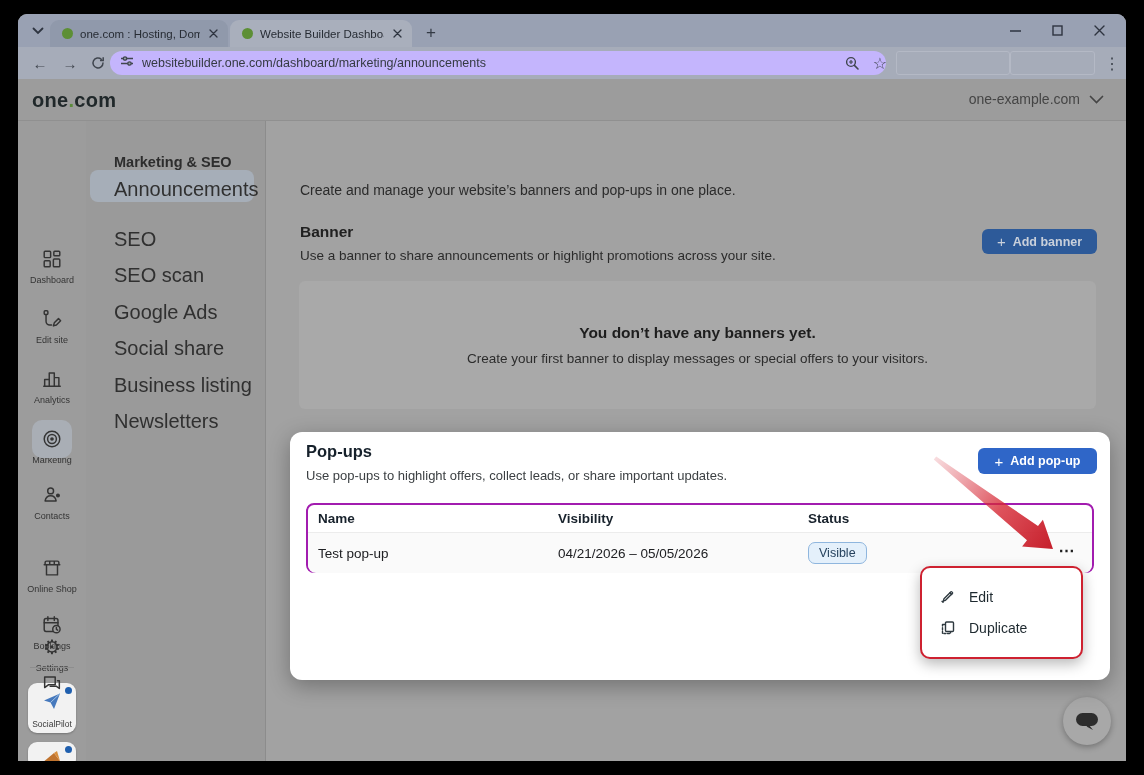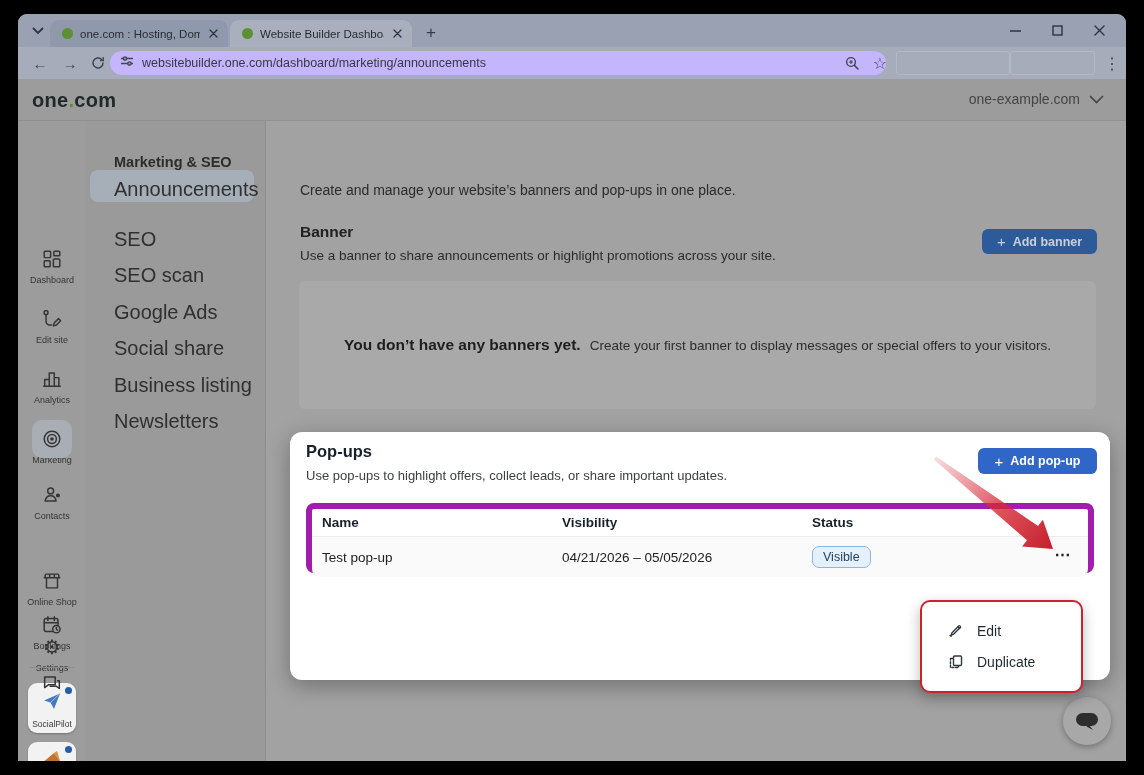--- a/index.html
+++ b/index.html
@@ -48,21 +48,21 @@
              border-right:1px solid #8c8c8c; }
   .main { position:absolute; left:248px; top:107px; width:860px; height:640px; background:#a2a2a2; }
 
   
   .rail-item { left:0; width:68px; display:flex; flex-direction:column; align-items:center; }
   .rlabel { font-size:9px; color:#343434; margin-top:4px; }
   .ricon { width:24px; height:24px; display:flex; align-items:center; justify-content:center; position:relative; z-index:1; }
   .ricon svg { stroke:#343434; fill:none; stroke-width:1.6; stroke-linecap:round; stroke-linejoin:round; }
   .rail-sel { position:absolute; left:14px; top:-7px; width:40px; height:38px; background:#a9aeb5; border-radius:10px; z-index:0; }
   #ri-dashboard{top:126px} #ri-edit{top:186px} #ri-analytics{top:246px} #ri-marketing{top:306px}
-  #ri-contacts{top:362px} #ri-shop{top:448px} #ri-bookings{top:492px} #ri-inbox{top:550px} #ri-settings{top:514px}
+  #ri-contacts{top:362px} #ri-shop{top:435px} #ri-bookings{top:492px} #ri-inbox{top:550px} #ri-settings{top:514px}
   .rail-divider { left:12px; top:546px; width:44px; height:1px; background:#8d8d8d; }
   .gear-glyph { font-size:20px; color:#343434; line-height:20px; }
   .app-card { left:10px; width:48px; background:#f2f2f2; border-radius:9px; box-shadow:0 1px 2px rgba(0,0,0,.25); }
   #app-socialpilot { top:562px; height:50px; }
   #app-partial { top:621px; height:26px; }
   .app-dot { position:absolute; right:4px; top:4px; width:7px; height:7px; border-radius:50%; background:#1f5fae; }
   .app-label { position:absolute; left:0; bottom:4px; width:100%; text-align:center; font-size:8.5px; color:#3a3a3a; }
 
   
   .nav-title { left:28px; top:33px; font-size:14.5px; font-weight:bold; color:#2d2d2d; }
@@ -73,45 +73,45 @@
   
   .pg-title { left:34px; top:25px; font-size:27px; font-weight:bold; color:#1d1d1d; }
   .pg-sub   { left:34px; top:61px; font-size:14px; color:#2b2b2b; }
   .sec-title{ left:34px; top:102px; font-size:15.5px; font-weight:bold; color:#202020; }
   .sec-sub  { left:34px; top:127px; font-size:13.5px; color:#2b2b2b; }
   .btn { display:flex; align-items:center; justify-content:center; gap:7px; border-radius:6px;
          font-size:12.5px; font-weight:bold; cursor:default; }
   .btn .plus { font-weight:normal; font-size:15px; line-height:1; }
   .btn-dim { left:716px; top:108px; width:115px; height:25px; background:#2d5a99; color:#c9d0db; }
   .empty-box { left:33px; top:160px; width:797px; height:128px; background:#a9a9a9; border-radius:6px;
-               display:flex; flex-direction:row; align-items:center; justify-content:center; gap:9px; }
+               display:flex; flex-direction:column; align-items:center; justify-content:center; gap:9px; }
   .empty-title { font-size:15.5px; font-weight:bold; color:#1e1e1e; }
   .empty-sub   { font-size:13.5px; color:#2c2c2c; }
 
   
   .popcard { left:24px; top:311px; width:820px; height:248px; background:#ffffff; border-radius:12px;
              box-shadow:0 6px 22px rgba(0,0,0,.30); z-index:5; }
   .pop-title { left:16px; top:10px; font-size:16.5px; font-weight:bold; color:#16212b; }
   .pop-sub   { left:16px; top:36px; font-size:13px; color:#3c4043; }
   .btn-bright { left:688px; top:16px; width:119px; height:26px; background:#2f66c8; color:#ffffff; }
-  .ptable { left:16px; top:71px; width:788px; height:70px; border:6px solid #a21caf; border-radius:8px; background:#fff; }
+  .ptable { left:16px; top:71px; width:788px; height:70px; border:2px solid #a21caf; border-radius:8px; background:#fff; }
   .thead { display:flex; align-items:center; height:28px; border-bottom:1px solid #ececec; }
   .trow  { display:flex; align-items:center; height:40px; background:#fafafa; border-radius:0 0 8px 8px; position:relative; }
   .c-name{ width:250px; padding-left:10px; } .c-vis{ width:250px; } .c-status{ width:200px; }
   .th { font-size:13.5px; font-weight:bold; color:#18222c; }
   .td { font-size:13.5px; color:#202124; }
   .badge { display:inline-block; padding:3px 10px; border-radius:7px; background:#e4f0fb;
            border:1px solid #8fb6de; font-size:12.5px; color:#26425e; }
   .more-btn { position:absolute; right:12px; top:8px; width:26px; height:22px; text-align:center;
               font-size:16px; font-weight:bold; color:#1f1f1f; letter-spacing:1px; }
 
   
   .ctxmenu { left:654px; top:445px; width:163px; height:93px; background:#fff; border:2.5px solid #ce2130;
              border-radius:10px; box-shadow:0 5px 14px rgba(0,0,0,.28); z-index:7;
-             display:flex; flex-direction:column; justify-content:center; gap:5px; padding:4px 12px;margin-top:34px; }
+             display:flex; flex-direction:column; justify-content:center; gap:5px; padding:4px 4px; }
   .ctx-item { display:flex; align-items:center; gap:13px; height:26px; padding-left:14px; }
   .ctx-item span.lbl { font-size:14px; color:#1f2a30; }
   .ctx-item svg { stroke:#2f3a40; fill:none; stroke-width:1.4; stroke-linecap:round; stroke-linejoin:round; }
   .arrow-svg { left:654px; top:329px; width:145px; height:113px; z-index:8; pointer-events:none; }
 
   
   .chatbtn { left:797px; top:576px; width:48px; height:48px; border-radius:50%; background:#a8a8a8;
              box-shadow:0 2px 6px rgba(0,0,0,.30); display:flex; align-items:center; justify-content:center; z-index:4; }
 </style>
 </head>

